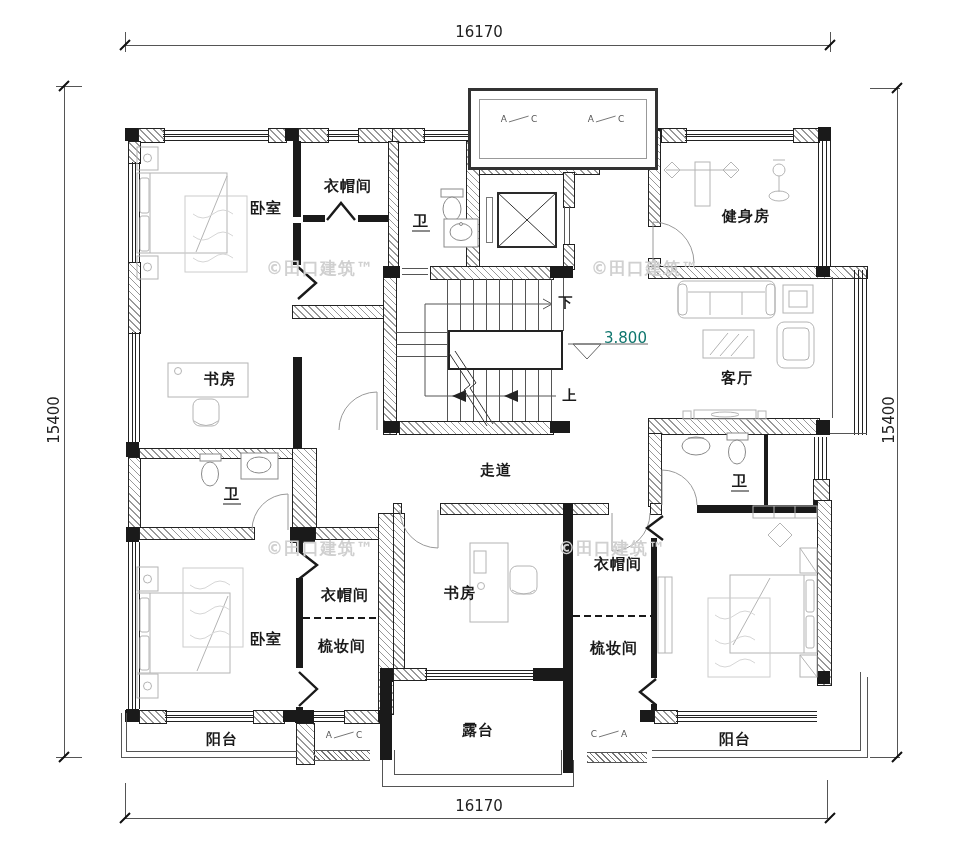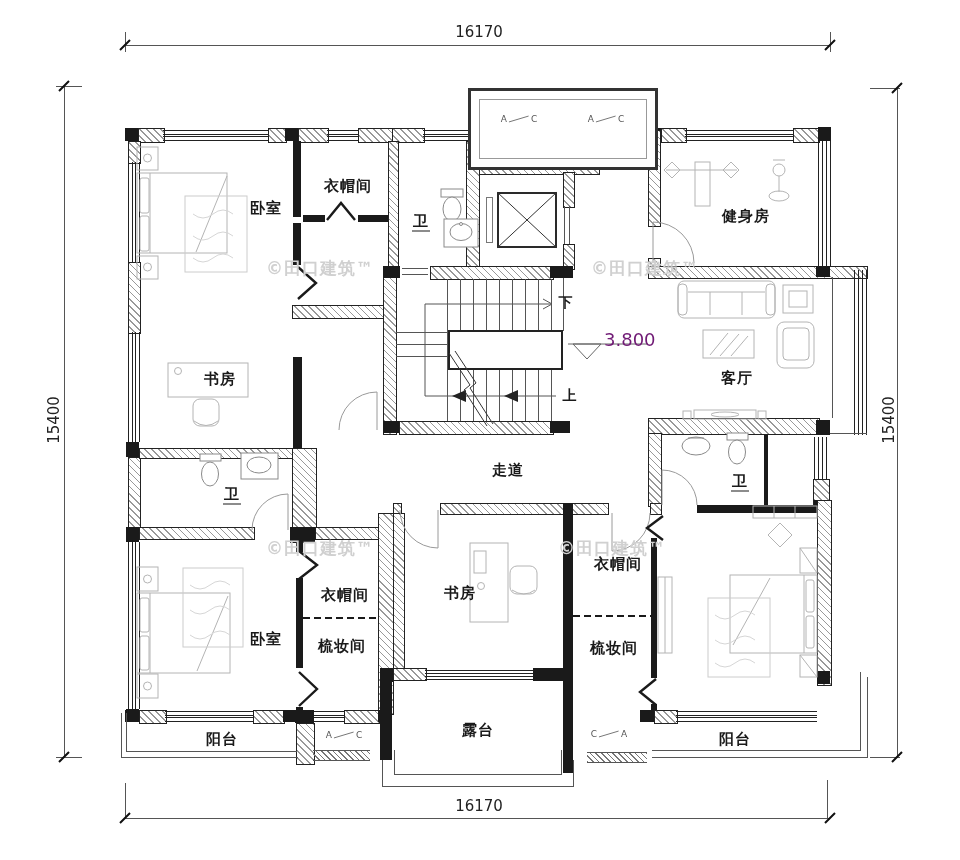--- a/index.html
+++ b/index.html
@@ -24,21 +24,21 @@
 .obr{position:absolute;border-right:1px solid #555;border-bottom:1px solid #555;}
 .tout{position:absolute;border:1px solid #555;border-top:none;}
 .landing{position:absolute;left:448px;top:330px;width:115px;height:40px;background:#fff;border:2px solid #222;}
 .car{position:absolute;left:497px;top:192px;width:60px;height:56px;background:#fff;border:2px solid #2a2a2a;}
 .cw{position:absolute;left:486px;top:197px;width:7px;height:46px;background:#fff;border:1px solid #777;}
 .shaftO{position:absolute;left:468px;top:88px;width:190px;height:82px;border:3px solid #333;background:#fff;}
 .shaftI{position:absolute;left:479px;top:99px;width:168px;height:60px;border:1px solid #999;}
 .lbl{position:absolute;transform:translate(-50%,-50%);font-size:15px;font-weight:600;color:#1a1a1a;white-space:nowrap;letter-spacing:1px;}
 .lblu{border-bottom:1.5px solid #1a1a1a;padding:0 1px 1px;}
 .sm{font-size:14px;}
-.lvl{position:absolute;font-size:18px;color:#701a75;white-space:nowrap;}
+.lvl{position:absolute;font-size:15px;color:#0f766e;white-space:nowrap;}
 .dim{position:absolute;transform:translate(-50%,-50%);font-size:15px;color:#222;white-space:nowrap;}
 .dimv{transform:translate(-50%,-50%) rotate(-90deg);}
 .wm{position:absolute;transform:translate(-50%,-50%);font-size:17px;font-weight:700;color:#d0d0d0;white-space:nowrap;letter-spacing:1px;}
 .ac{position:absolute;transform:translate(-50%,-50%);display:flex;align-items:center;gap:2px;font-size:9px;color:#555;}
 svg.gfx{position:absolute;left:0;top:0;}
 </style>
 </head>
 <body>
 
 <div id="plan">
@@ -312,21 +312,21 @@
       <path d="M120,50 L130,40 M825,50 L835,40 M120,823 L130,813 M825,823 L835,813 M59,91 L69,81 M59,762 L69,752 M892,93 L902,83 M892,762 L902,752"></path>
     </g>
   </svg>
 
   <div class="lbl" style="left:266px;top:208px">卧室</div>
   <div class="lbl" style="left:348px;top:186px">衣帽间</div>
   <div class="lbl" style="left:421px;top:221px"><span class="lblu">卫</span></div>
   <div class="lbl" style="left:746px;top:216px">健身房</div>
   <div class="lbl" style="left:220px;top:379px">书房</div>
   <div class="lbl" style="left:737px;top:378px">客厅</div>
-  <div class="lbl" style="left:508px;top:470px">走道</div>
+  <div class="lbl" style="left:496px;top:470px">走道</div>
   <div class="lbl" style="left:232px;top:494px"><span class="lblu">卫</span></div>
   <div class="lbl" style="left:740px;top:481px"><span class="lblu">卫</span></div>
   <div class="lbl" style="left:266px;top:639px">卧室</div>
   <div class="lbl" style="left:345px;top:595px">衣帽间</div>
   <div class="lbl" style="left:342px;top:646px">梳妆间</div>
   <div class="lbl" style="left:460px;top:593px">书房</div>
   <div class="lbl" style="left:618px;top:564px">衣帽间</div>
   <div class="lbl" style="left:614px;top:648px">梳妆间</div>
   <div class="lbl" style="left:222px;top:739px">阳台</div>
   <div class="lbl" style="left:478px;top:730px">露台</div>

